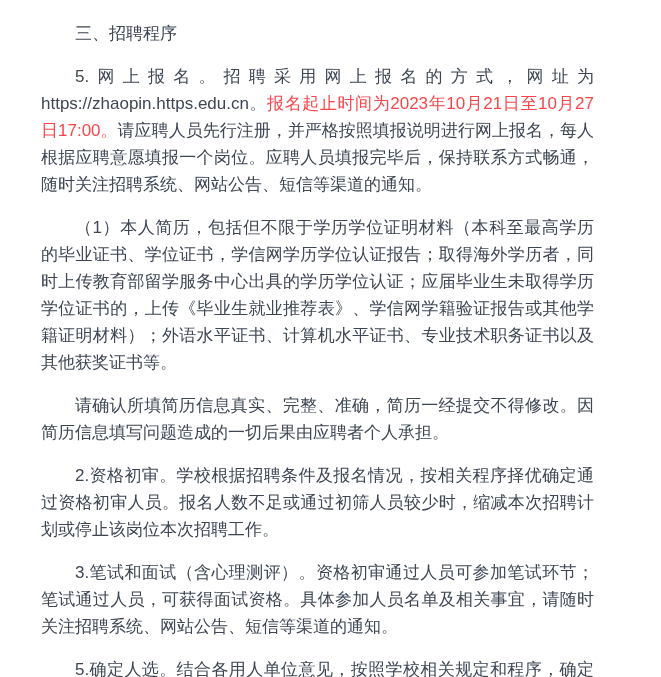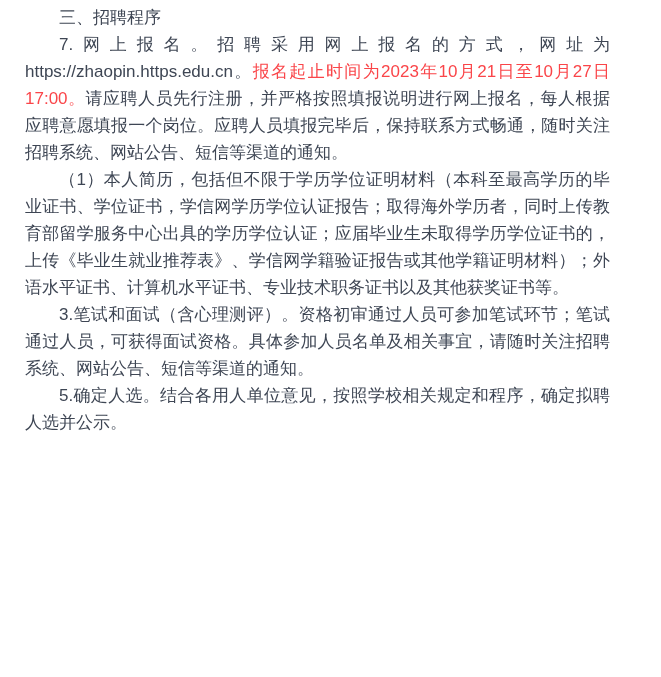--- a/index.html
+++ b/index.html
@@ -13,33 +13,35 @@
     box-sizing: border-box;
     width: 661px;
     padding: 4px 51px 0 25px;
     font-family: "Liberation Sans", "DejaVu Sans", sans-serif;
     font-size: 17px;
     line-height: 27px;
     color: var(--body-color, #3e4654);
     -webkit-font-smoothing: antialiased;
   }
   .para {
-    margin: 0;
+    margin: 16px;
     text-indent: 2em;
     text-align: justify;
     text-justify: inter-ideograph;
   }
   .seg { color: inherit; }
   .seg-red { color: var(--highlight-color, #fa4549); }
   .seg-url { color: inherit; word-break: keep-all; }
 </style>
 </head>
 <body>
 
 <main class="doc">
   <p class="para"><span class="seg">三、招聘程序</span></p>
   <div id="para-container">
-      <p class="para"><span class="seg">7.网上报名。招聘采用网上报名的方式，网址为</span><span class="seg seg-url">https://zhaopin.https.edu.cn</span><span class="seg">。</span><span class="seg seg-red">报名起止时间为2023年10月21日至10月27日17:00。</span><span class="seg">请应聘人员先行注册，并严格按照填报说明进行网上报名，每人根据应聘意愿填报一个岗位。应聘人员填报完毕后，保持联系方式畅通，随时关注招聘系统、网站公告、短信等渠道的通知。</span></p>
+      <p class="para"><span class="seg">5.网上报名。招聘采用网上报名的方式，网址为</span><span class="seg seg-url">https://zhaopin.https.edu.cn</span><span class="seg">。</span><span class="seg seg-red">报名起止时间为2023年10月21日至10月27日17:00。</span><span class="seg">请应聘人员先行注册，并严格按照填报说明进行网上报名，每人根据应聘意愿填报一个岗位。应聘人员填报完毕后，保持联系方式畅通，随时关注招聘系统、网站公告、短信等渠道的通知。</span></p>
       <p class="para"><span class="seg">（1）本人简历，包括但不限于学历学位证明材料（本科至最高学历的毕业证书、学位证书，学信网学历学位认证报告；取得海外学历者，同时上传教育部留学服务中心出具的学历学位认证；应届毕业生未取得学历学位证书的，上传《毕业生就业推荐表》、学信网学籍验证报告或其他学籍证明材料）；外语水平证书、计算机水平证书、专业技术职务证书以及其他获奖证书等。</span></p>
+      <p class="para"><span class="seg">请确认所填简历信息真实、完整、准确，简历一经提交不得修改。因简历信息填写问题造成的一切后果由应聘者个人承担。</span></p>
+      <p class="para"><span class="seg">2.资格初审。学校根据招聘条件及报名情况，按相关程序择优确定通过资格初审人员。报名人数不足或通过初筛人员较少时，缩减本次招聘计划或停止该岗位本次招聘工作。</span></p>
       <p class="para"><span class="seg">3.笔试和面试（含心理测评）。资格初审通过人员可参加笔试环节；笔试通过人员，可获得面试资格。具体参加人员名单及相关事宜，请随时关注招聘系统、网站公告、短信等渠道的通知。</span></p>
       <p class="para"><span class="seg">5.确定人选。结合各用人单位意见，按照学校相关规定和程序，确定拟聘人选并公示。</span></p>
     </div>
 </main>
 
 </body></html>

